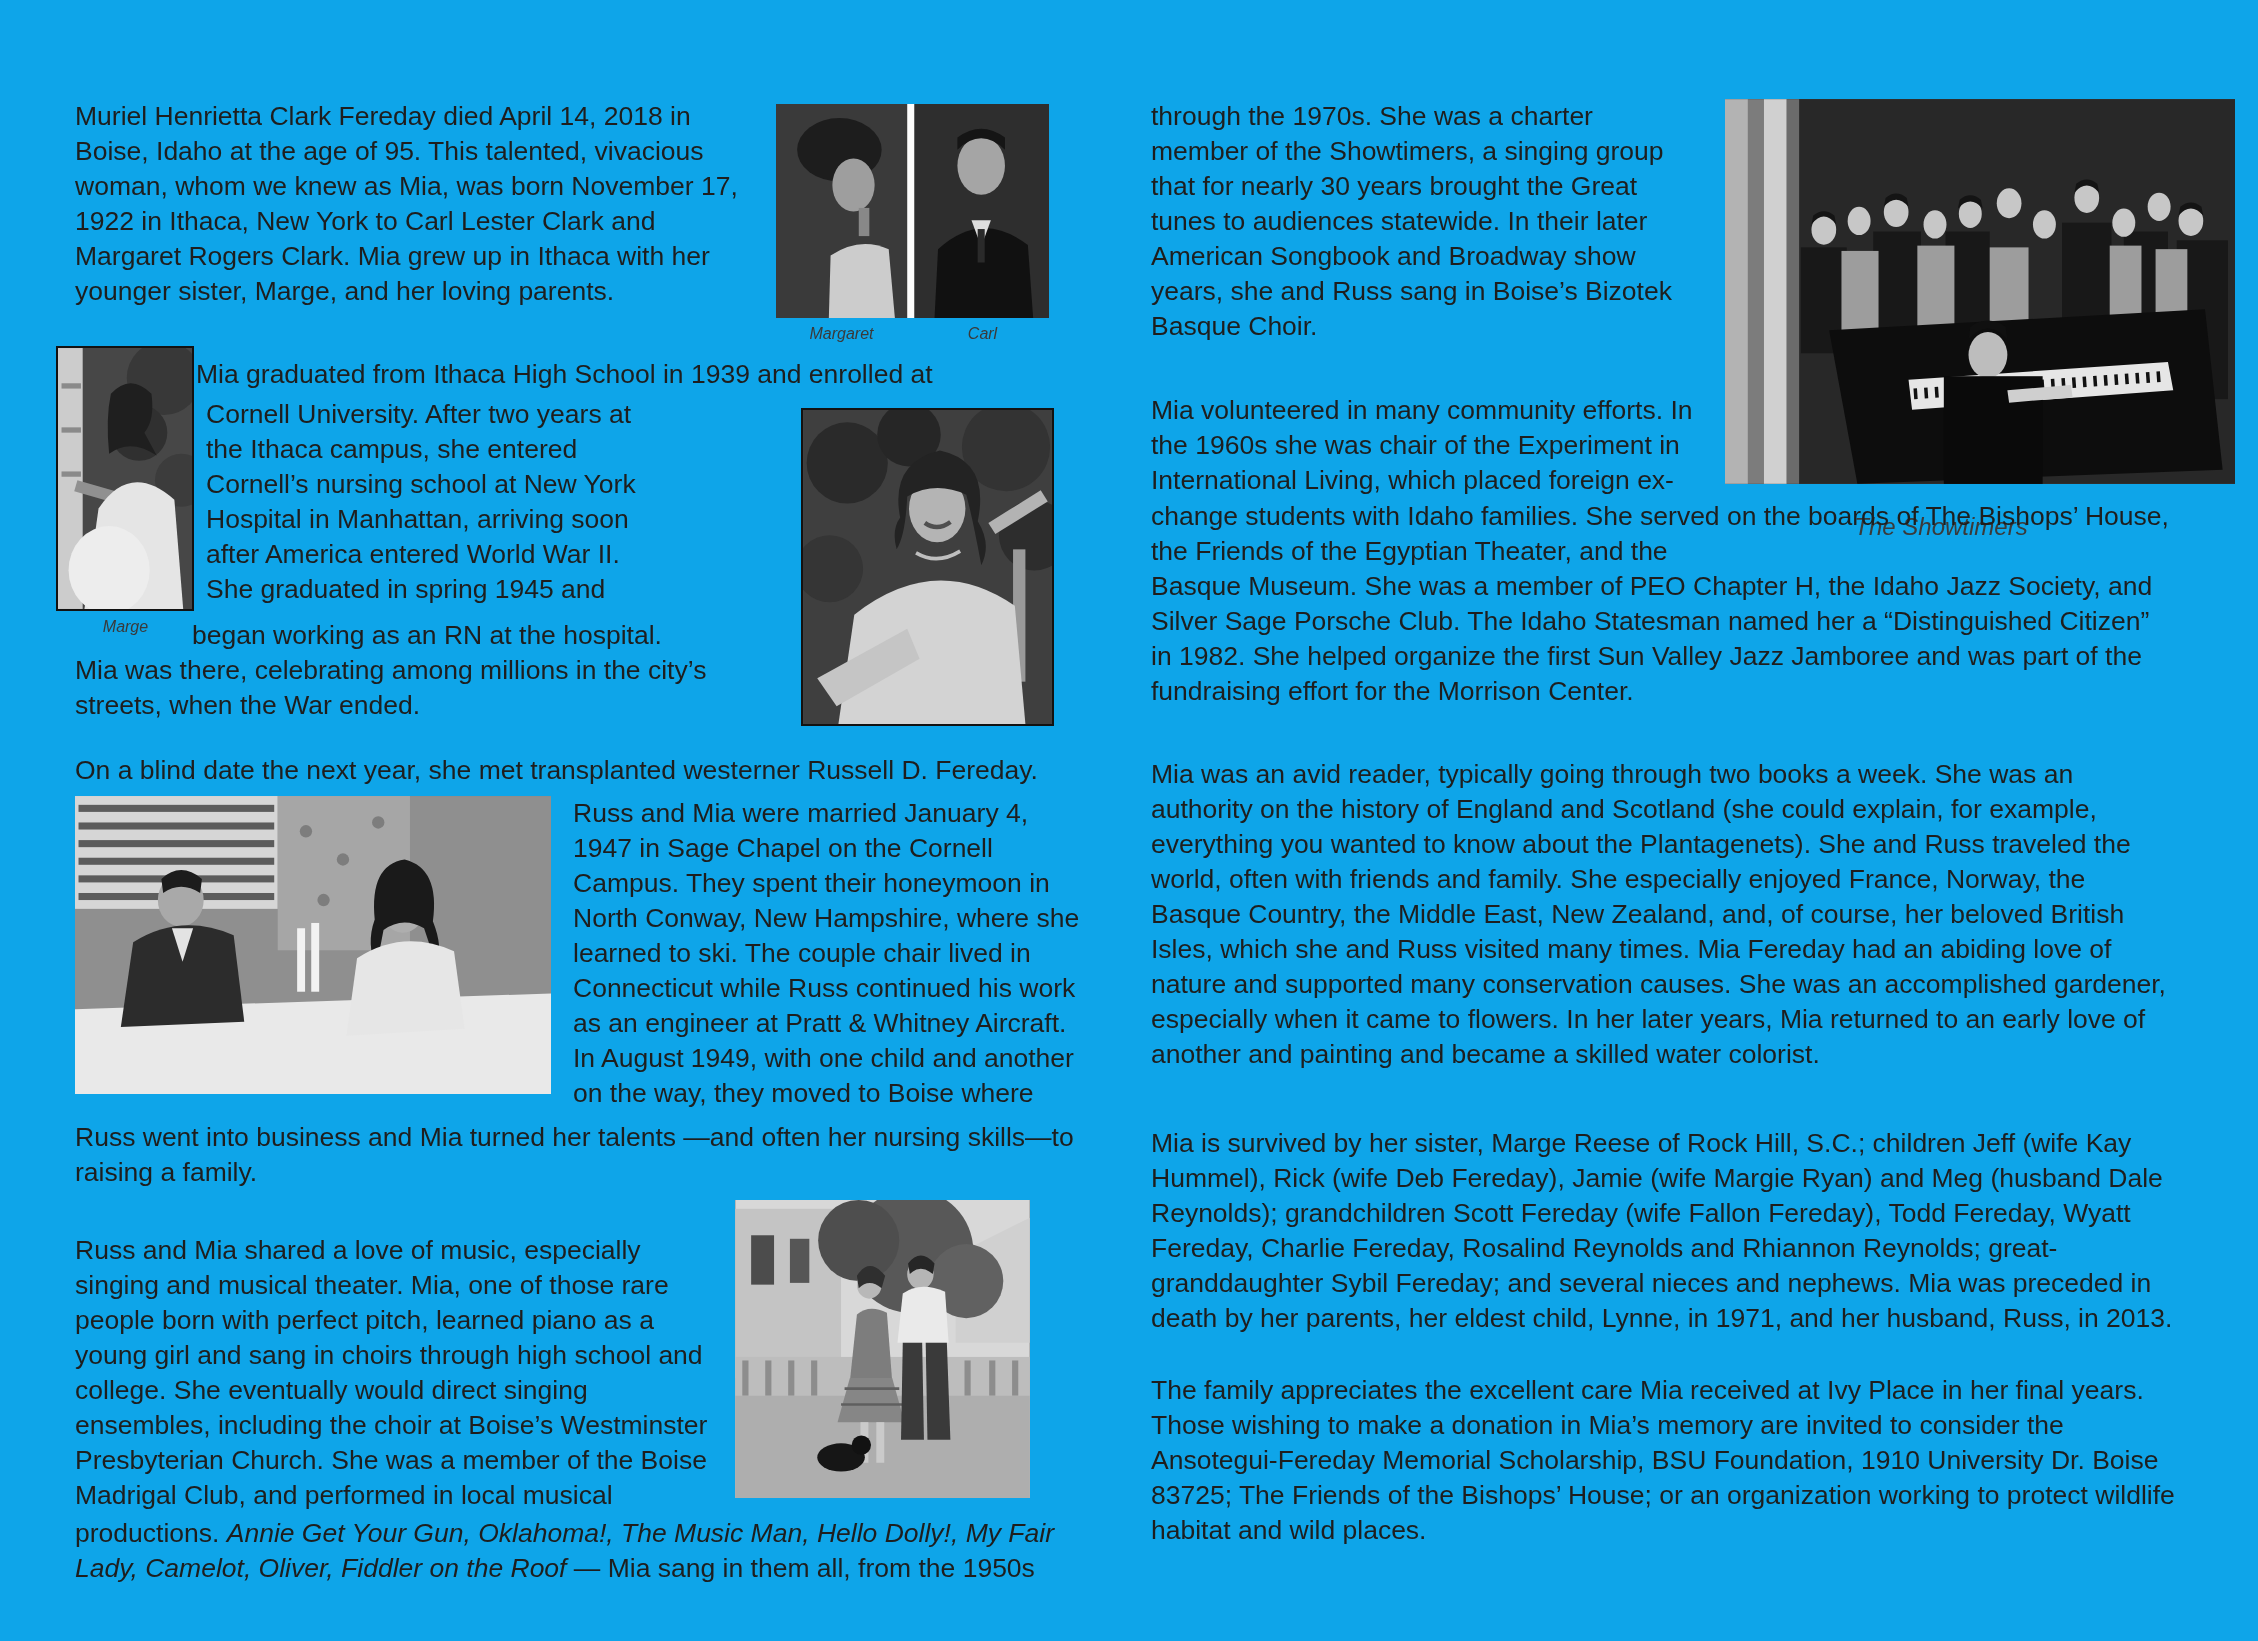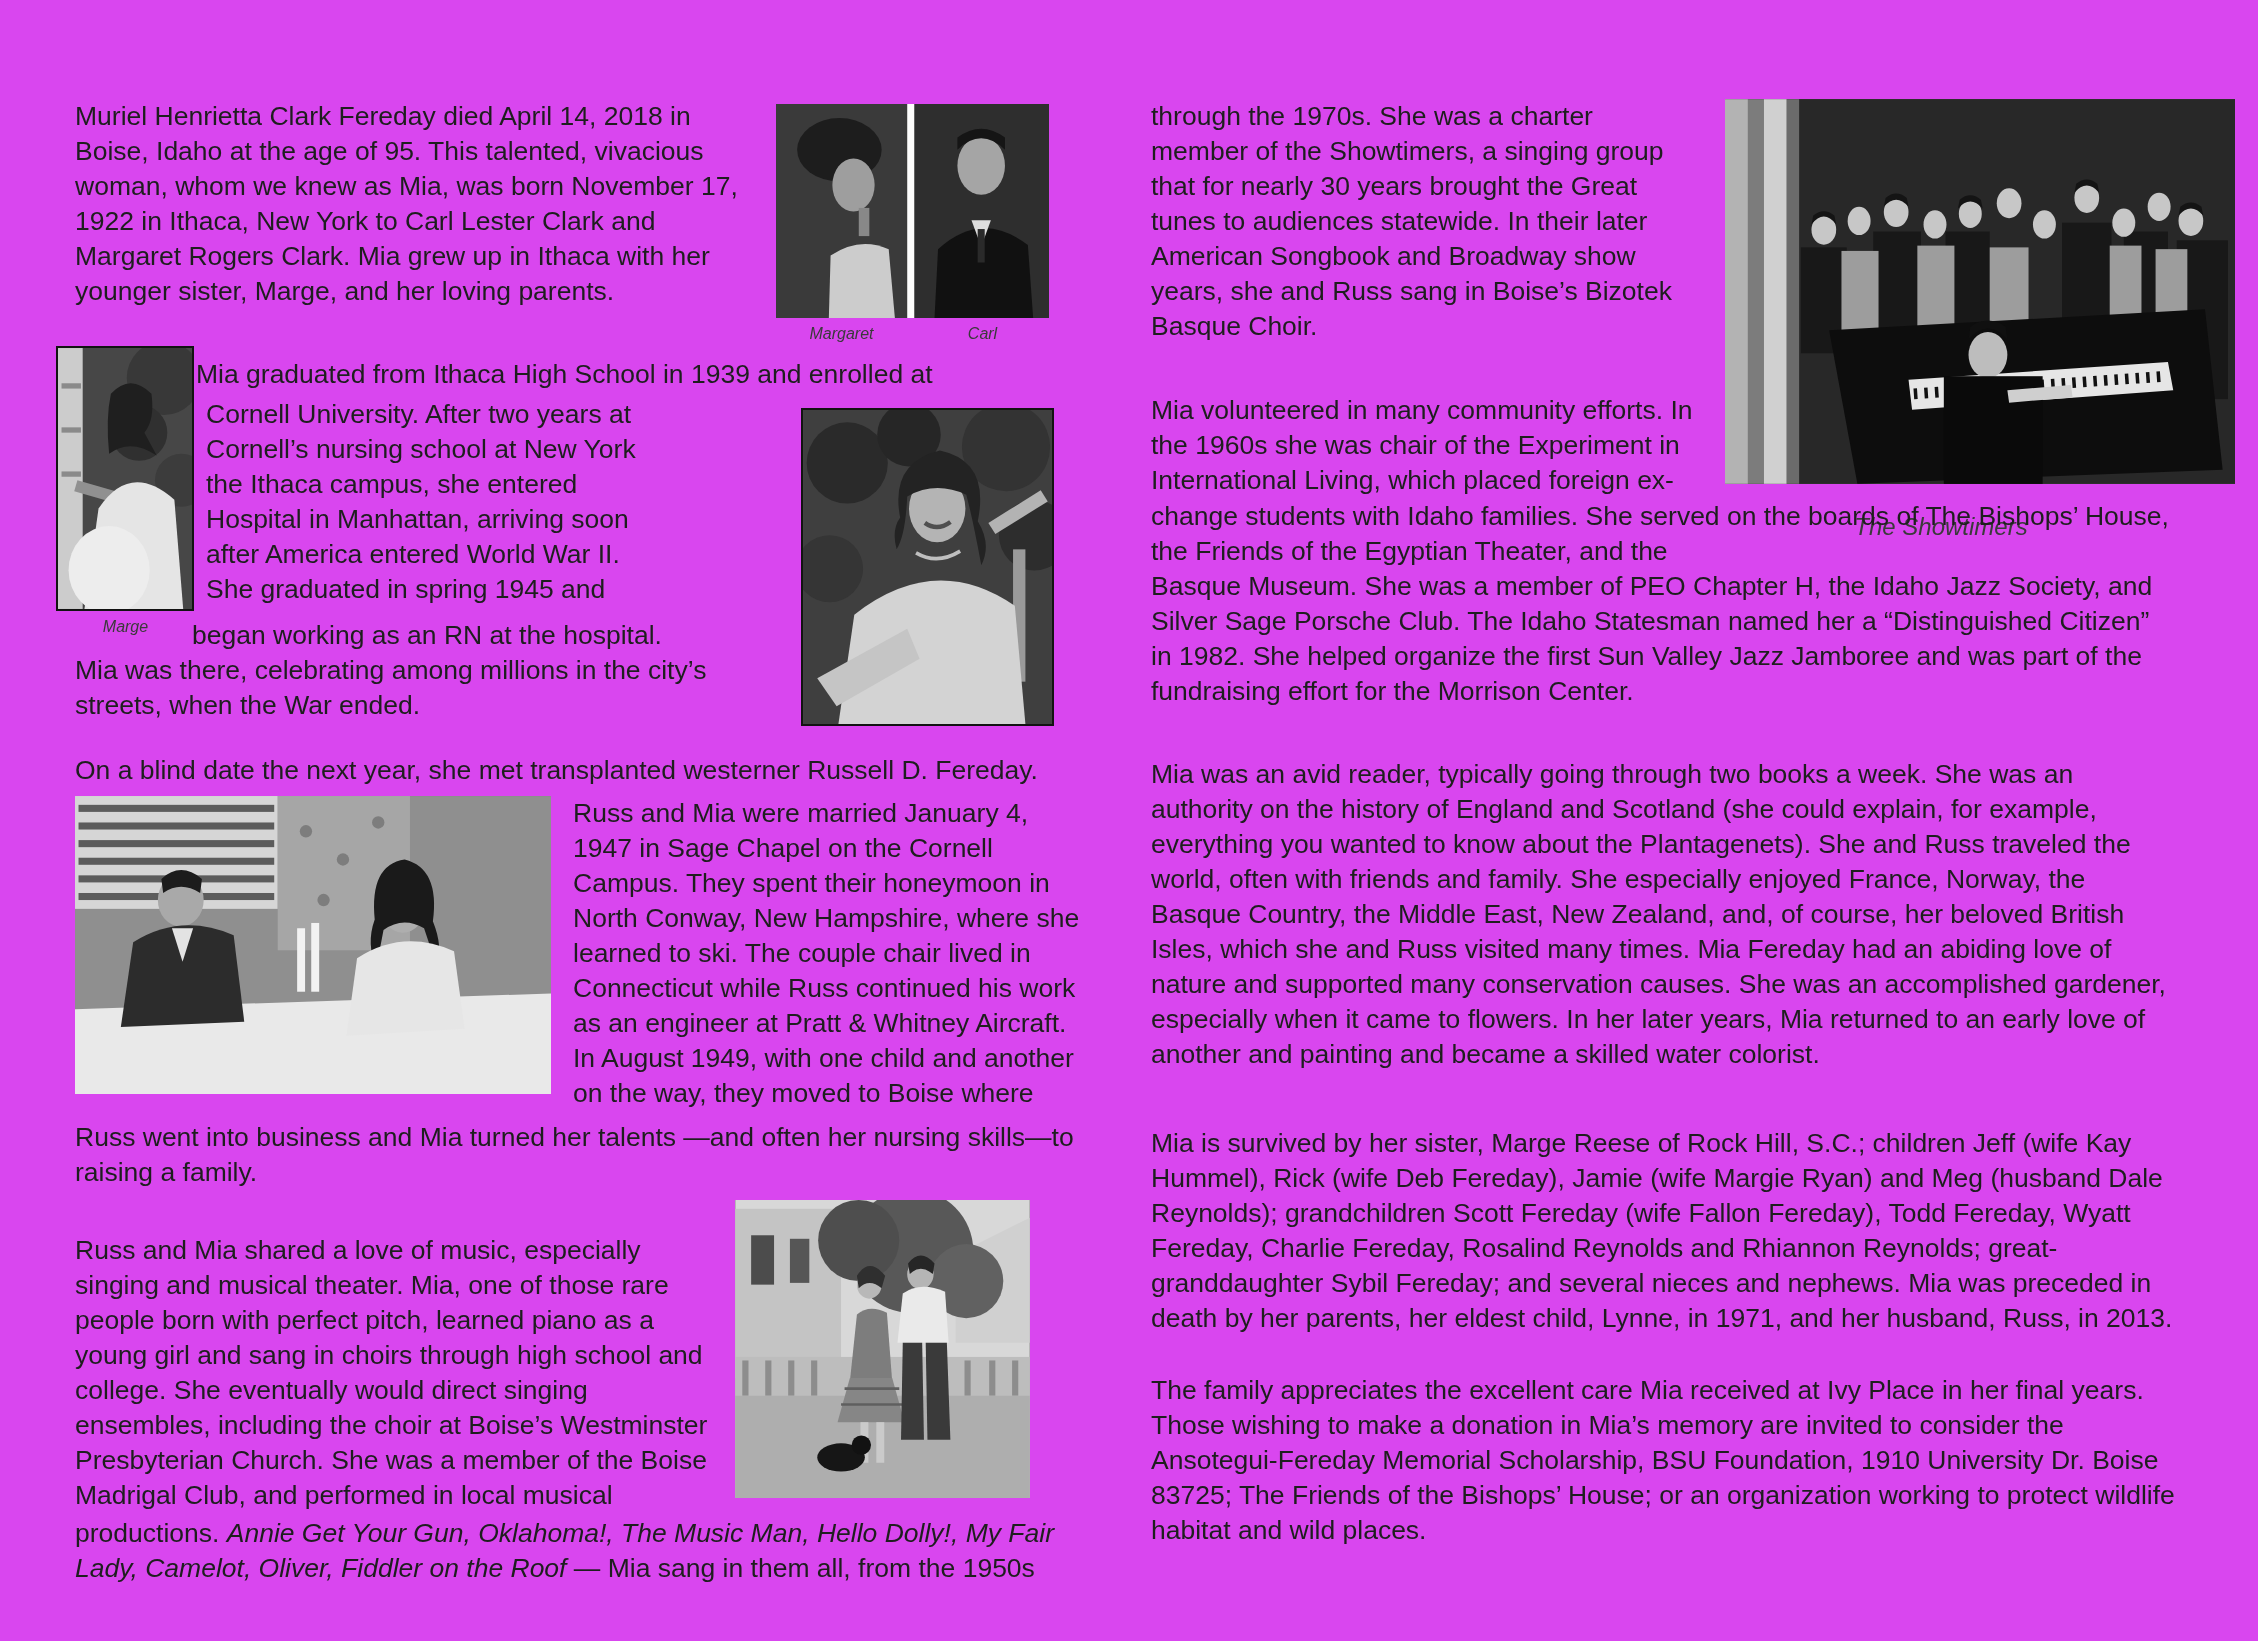--- a/index.html
+++ b/index.html
@@ -1,19 +1,19 @@
 <!DOCTYPE html>
 <html style="font-size:14px"><head>
 <meta charset="utf-8">
 <style>
   html,body{margin:0;padding:0;background:#e9e9e9;}
   .page{
     position:relative;
     width:2258px;height:1642px;
-    background:#d946ef;
+    background:#0ea5e9;
     font-family:"Liberation Sans", sans-serif;
     font-size:26.5px;
     color:#1e1e1e;
     overflow:hidden;
   }
   .abs{position:absolute;}
   .tline{white-space:nowrap;height:35px;line-height:35px;}
   .caption{font-style:italic;font-size:16px;color:#3a3a3a;text-align:center;line-height:26.5px;white-space:nowrap;}
   .caption-lg{font-style:italic;font-size:24px;color:#3a3a3a;text-align:center;line-height:28px;white-space:nowrap;}
   .photo{position:absolute;overflow:hidden;background:#555;}
@@ -88,22 +88,22 @@
       <path d="M110 122 Q98 60 155 46 Q212 58 198 126 Q214 152 202 176 Q192 122 185 96 Q150 80 118 98 Q116 142 106 158 Q100 136 110 122 Z" fill="#232323"></path>
       <path d="M138 128 Q152 138 167 127" stroke="#4f4f4f" stroke-width="5" fill="none"></path>
       <path d="M128 162 Q152 176 178 160" stroke="#bfbfbf" stroke-width="4" fill="none"></path>
     </svg>
   </div>
 
   <div class="abs tline" style="left:196px;top:357px">Mia graduated from Ithaca High School in 1939 and enrolled at</div>
 
   <div class="abs" style="left:206px;top:397px">
       <div class="tline">Cornell University. After two years at</div>
+      <div class="tline">the Ithaca campus, she entered</div>
       <div class="tline">Cornell’s nursing school at New York</div>
-      <div class="tline">the Ithaca campus, she entered</div>
       <div class="tline">Hospital in Manhattan, arriving soon</div>
       <div class="tline">after America entered World War II.</div>
       <div class="tline">She graduated in spring 1945 and</div>
     </div>
 
   <div class="abs tline" style="left:192px;top:618px">began working as an RN at the hospital.</div>
 
   <div class="abs" style="left:75px;top:653px">
       <div class="tline">Mia was there, celebrating among millions in the city’s</div>
       <div class="tline">streets, when the War ended.</div>

